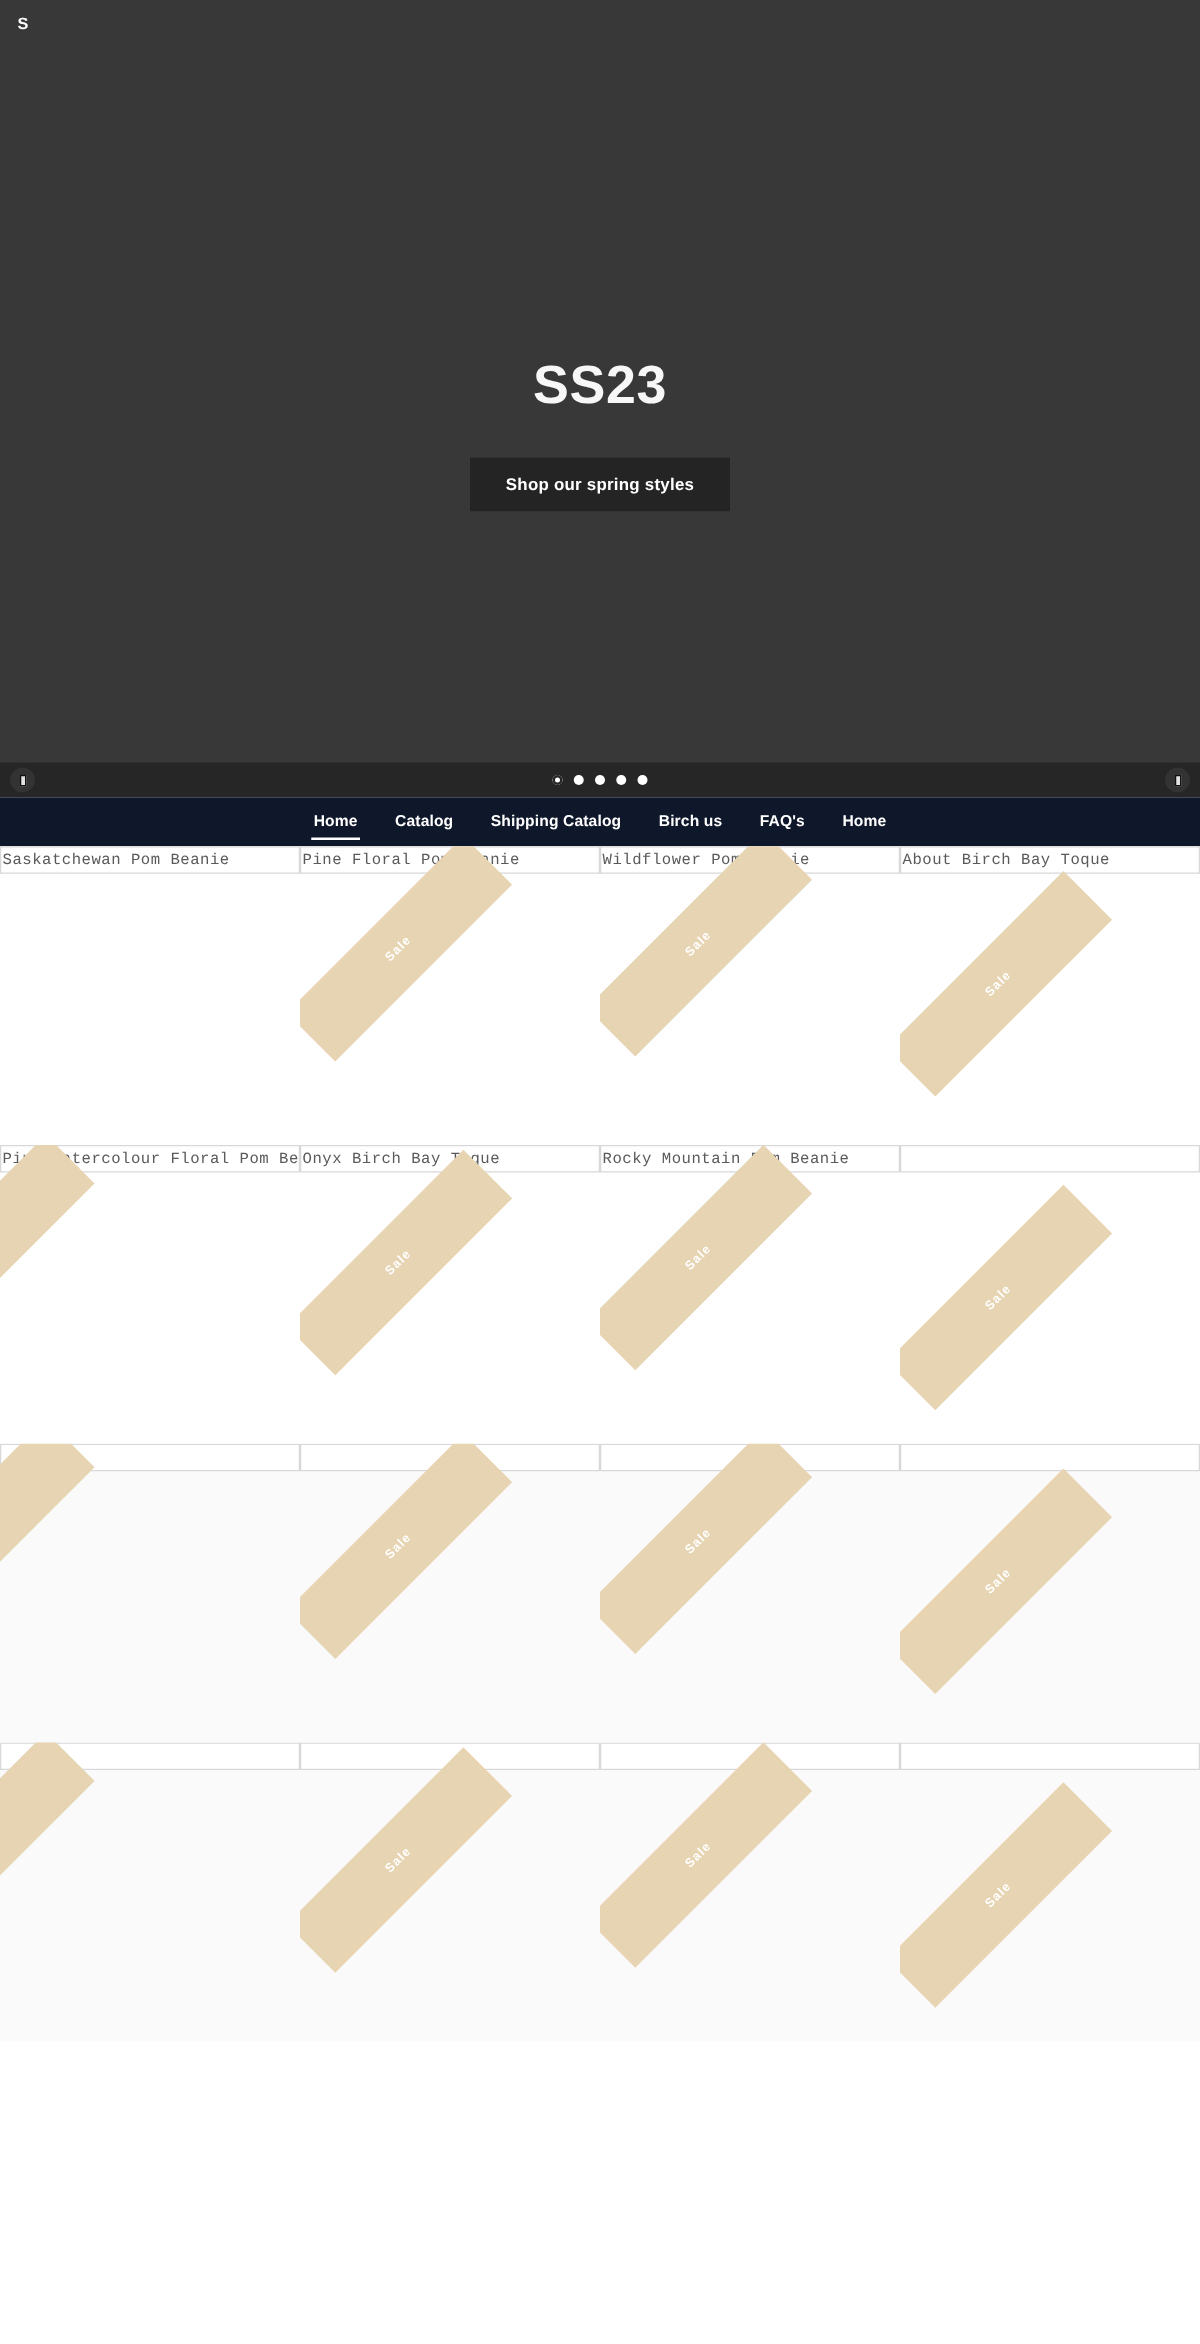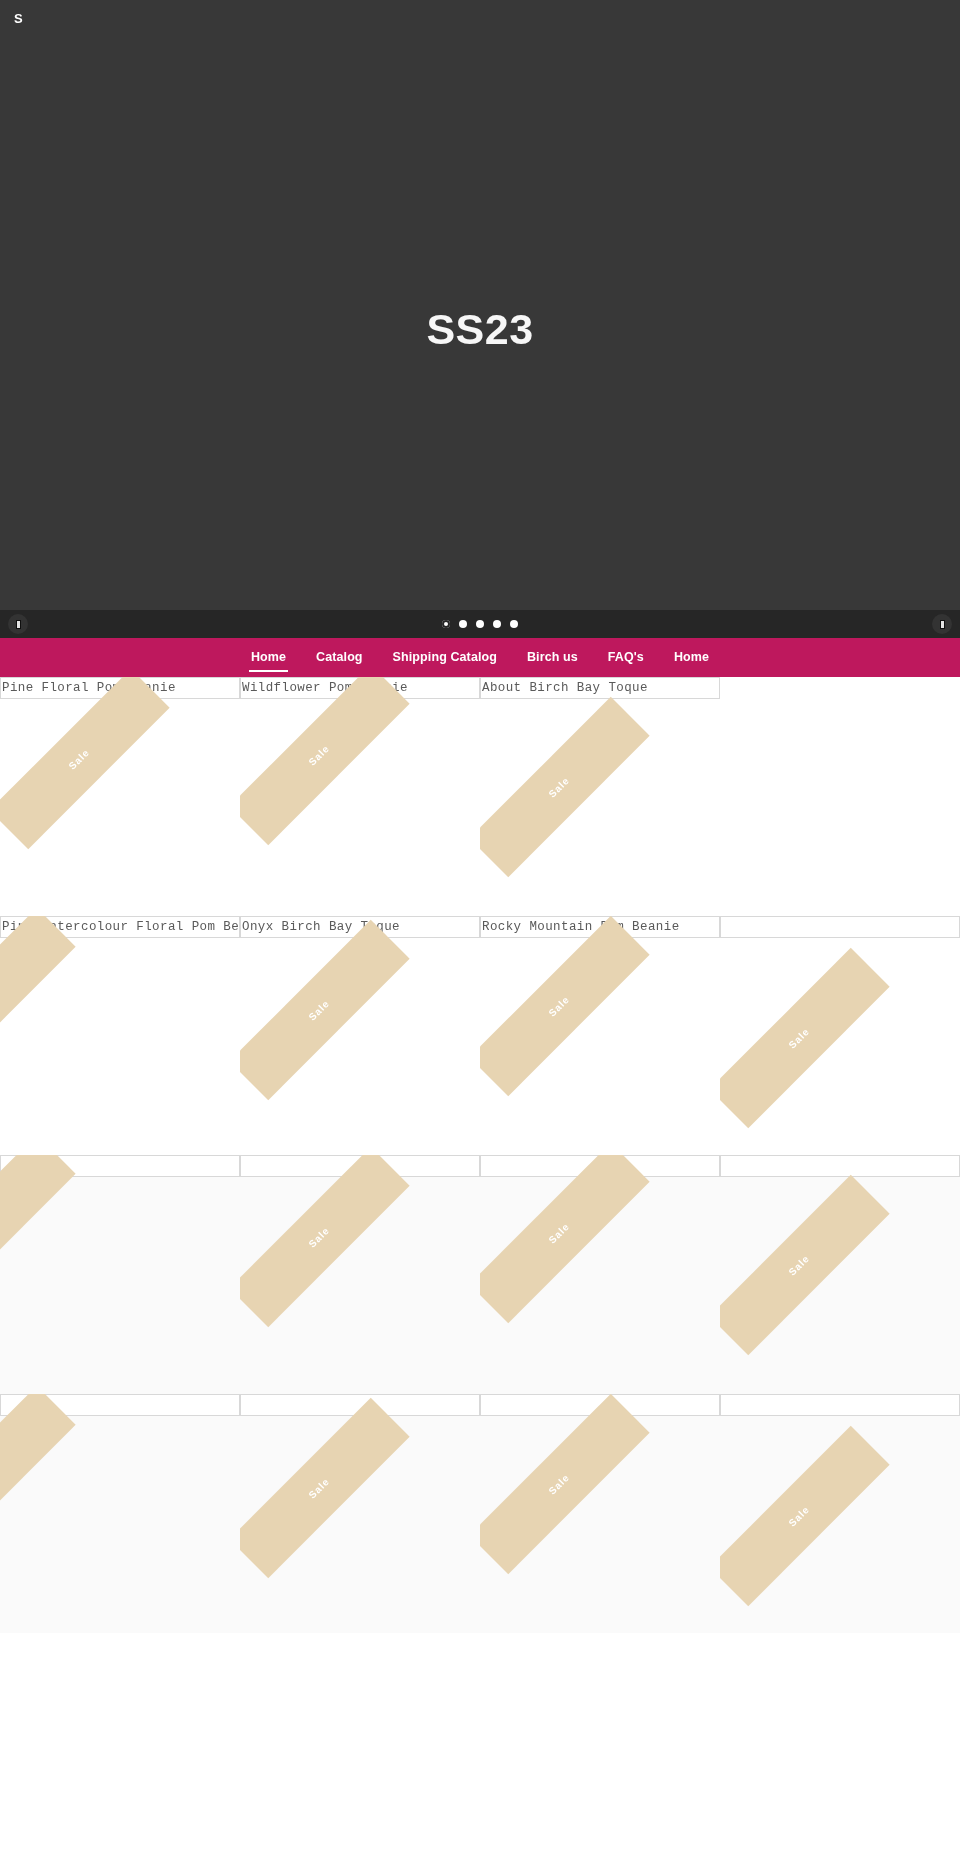--- a/index.html
+++ b/index.html
@@ -117,21 +117,21 @@
   .carousel-dot.active {
     background: #ffffff;
     box-shadow: inset 0 0 0 2px #262626;
   }
 
   
   .nav {
     position: relative;
     width: 960px;
     height: 39px;
-    background: #be185d;
+    background: #0f172a;
     display: flex;
     align-items: center;
     justify-content: center;
     gap: 0;
   }
   .nav-item {
     position: relative;
     color: #ffffff;
     font-size: 12.5px;
     font-weight: 700;
@@ -215,20 +215,21 @@
   }
 </style>
 </head>
 <body>
 
 <div class="hero">
   <div class="hero-logo">S</div>
 
   <div class="hero-content">
     <div class="hero-title">SS23</div>
+    <button class="hero-cta">Shop our spring styles</button>
   </div>
 
   <div class="carousel-bar">
     <button class="carousel-arrow prev">
       <span class="glyph"></span>
     </button>
     <div class="carousel-dots">
       <button class="carousel-dot active"></button>
       <button class="carousel-dot"></button>
       <button class="carousel-dot"></button>
@@ -248,20 +249,25 @@
   <a class="nav-item" href="#">Birch us</a>
   <a class="nav-item" href="#">FAQ's</a>
   <a class="nav-item" href="#">Home</a>
 </nav>
 
 <div id="sections-root">
     <div class="section">
       <div class="product-grid">
         <div class="product-card">
           <div class="product-media">
+            <div class="broken-img">Saskatchewan Pom Beanie</div>
+          </div>
+        </div>
+        <div class="product-card">
+          <div class="product-media">
             <div class="broken-img">Pine Floral Pom Beanie</div>
             <div class="sale-ribbon" style="left: 52px; top: -18px;">
               <span class="sale-label">Sale</span>
             </div>
           </div>
         </div>
         <div class="product-card">
           <div class="product-media">
             <div class="broken-img">Wildflower Pom Beanie</div>
             <div class="sale-ribbon" style="left: 52px; top: -22px;">

